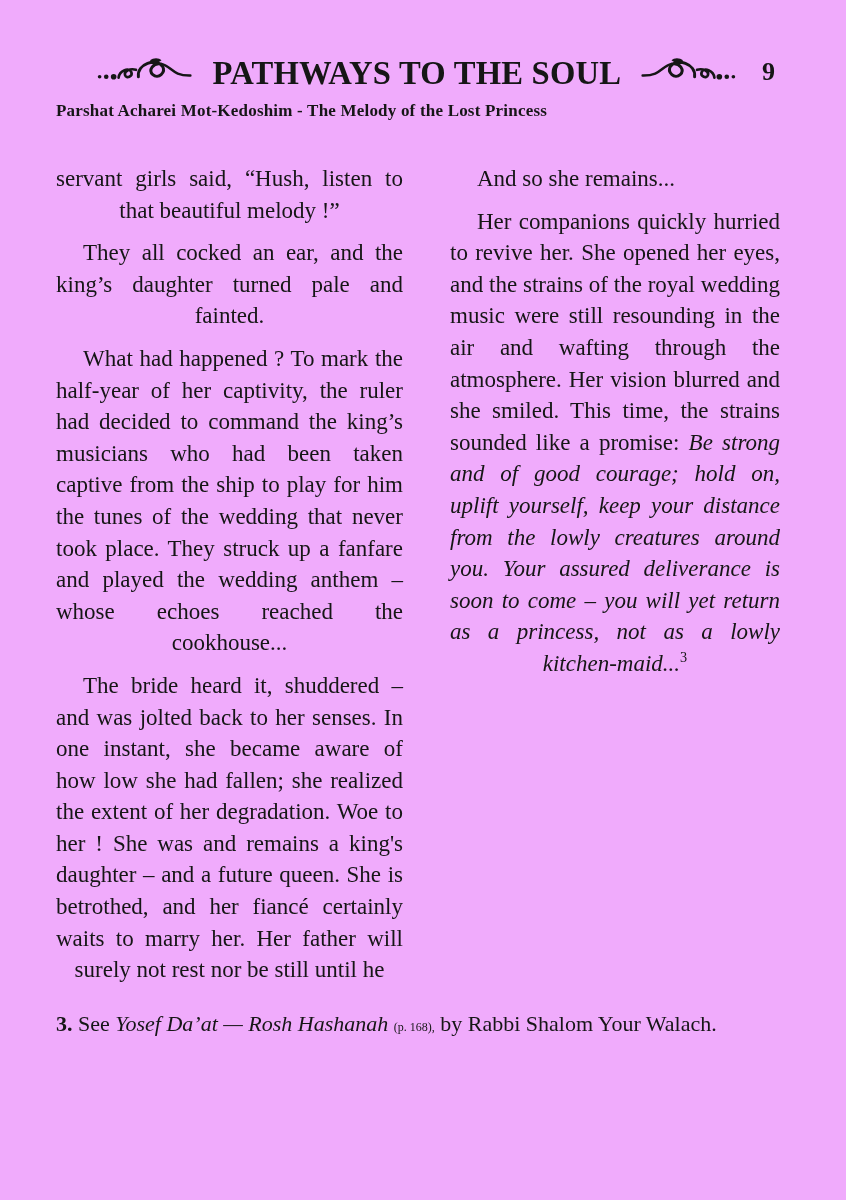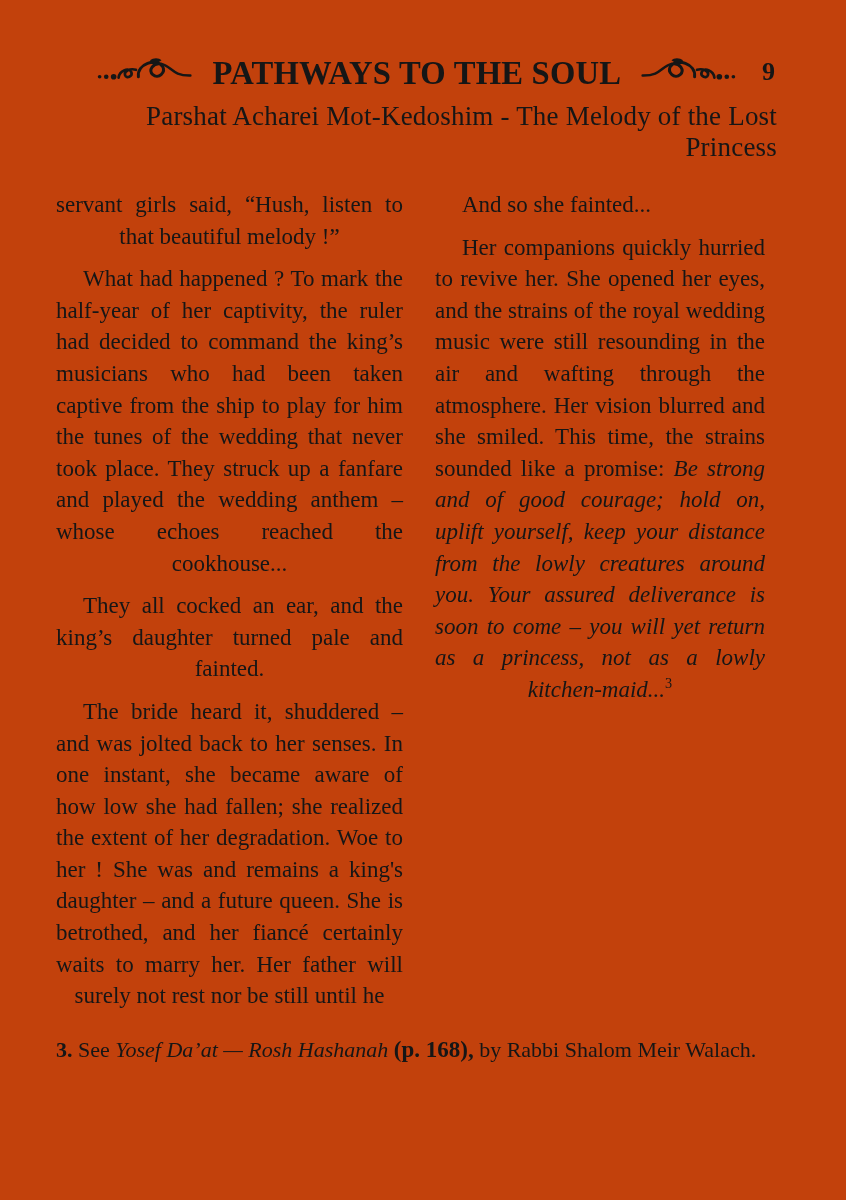--- a/index.html
+++ b/index.html
@@ -1,18 +1,18 @@
 <!DOCTYPE html>
 <html><head>
 <meta charset="utf-8">
 <style>
   html, body { margin: 0; padding: 0; background: #e8e8e8; }
   .page {
     width: 846px; height: 1200px;
-    background: #c2410c;
+    background: #f0abfc;
     color: #161616;
     font-family: "Liberation Serif", serif;
     box-sizing: border-box;
     padding: 50px 69px 0 56px;
     position: relative;
     overflow: hidden;
   }
   
   .title-row {
     position: relative;
@@ -22,44 +22,44 @@
   .book-title {
     font-size: 34px; font-weight: 700; margin: 0;
     white-space: nowrap; letter-spacing: 0.2px;
     transform: scaleX(0.96);
   }
   .page-num {
     position: absolute; right: 2px; top: 7px;
     font-size: 26px; font-weight: 700;
   }
   .subtitle {
-    font-size: 27px; font-weight: 400; text-align: right;
+    font-size: 17px; font-weight: 700; text-align: left;
     margin: 5px 0 0 0; letter-spacing: 0.2px;
   }
   
   svg.fl { color: #161616; display: block; }
   .fl-header { width: 100px; height: 33px; }
   .fl-footer { width: 62px; height: 21px; }
   .fl-mirror { transform: scaleX(-1); }
   .defs-holder { position: absolute; width: 0; height: 0; overflow: hidden; }
   
-  .columns { display: flex; gap: 32px; margin-top: 26px; }
+  .columns { display: flex; gap: 47px; margin-top: 42px; }
   .col { flex: 0 0 auto; }
   .col-left  { width: 347px; }
   .col-right { width: 330px; }
   .col p {
     font-size: 23px; line-height: 31.6px;
     margin: 0 0 11px 0;
     text-align: justify; text-align-last: center;
     hyphens: none;
   }
   .col p.indent { text-indent: 27px; }
   .col p.align-left { text-align-last: left; }
   .seg-italic { font-style: italic; text-align: right; }
-  .seg-small { font-size: 23px; font-weight: bold; }
+  .seg-small { font-size: 12px; }
   sup { font-size: 0.62em; line-height: 0; font-style: normal; }
   
   footer { margin-top: 12px; }
   .orn-row { display: flex; align-items: center; }
   .orn-rule { flex: 1 1 auto; height: 2px; background: #3d3d3d; }
   .orn-text {
     font-family: "DejaVu Serif", serif;
     font-weight: 700; font-style: italic;
     font-size: 26px; white-space: nowrap;
     padding: 0 5px 4px 5px;
@@ -96,30 +96,30 @@
           <use href="#fl-shape"></use>
         </svg>
       <span class="page-num">9</span>
     </div>
     <h2 class="subtitle">Parshat Acharei Mot-Kedoshim - The Melody of the Lost Princess</h2>
   </header>
 
   <main class="columns">
     <div class="col col-left">
         <p class=""><span>servant girls said, “Hush, listen to that beautiful melody !”</span></p>
+        <p class="indent"><span>They all cocked an ear, and the king’s daughter turned pale and fainted.</span></p>
         <p class="indent"><span>What had happened ? To mark the half-year of her captivity, the ruler had decided to command the king’s musicians who had been taken captive from the ship to play for him the tunes of the wedding that never took place. They struck up a fanfare and played the wedding anthem – whose echoes reached the cookhouse...</span></p>
-        <p class="indent"><span>They all cocked an ear, and the king’s daughter turned pale and fainted.</span></p>
         <p class="indent"><span>The bride heard it, shuddered – and was jolted back to her senses. In one instant, she became aware of how low she had fallen; she realized the extent of her degradation. Woe to her ! She was and remains a king's daughter – and a future queen. She is betrothed, and her fiancé certainly waits to marry her. Her father will surely not rest nor be still until he</span></p>
       </div>
     <div class="col col-right">
-        <p class="indent align-left"><span>And so she fainted...</span></p>
+        <p class="indent align-left"><span>And so she remains...</span></p>
         <p class="indent"><span>Her companions quickly hurried to revive her. She opened her eyes, and the strains of the royal wedding music were still resounding in the air and wafting through the atmosphere. Her vision blurred and she smiled. This time, the strains sounded like a promise: </span><span class="seg-italic">Be strong and of good courage; hold on, uplift yourself, keep your distance from the lowly creatures around you. Your assured deliverance is soon to come – you will yet return as a princess, not as a lowly kitchen-maid...</span><sup>3</sup></p>
       </div>
   </main>
 
   <footer>
     <div class="footnote">
       <span class="fn-marker">3.</span>
-      <span class="fn-text"> <span>See </span><span class="seg-italic">Yosef Da’at — Rosh Hashanah</span><span> </span><span class="seg-small">(p. 168),</span><span> by Rabbi Shalom Meir Walach.</span></span>
+      <span class="fn-text"> <span>See </span><span class="seg-italic">Yosef Da’at — Rosh Hashanah</span><span> </span><span class="seg-small">(p. 168),</span><span> by Rabbi Shalom Your Walach.</span></span>
     </div>
   </footer>
 
 </div>
 
 </body></html>

